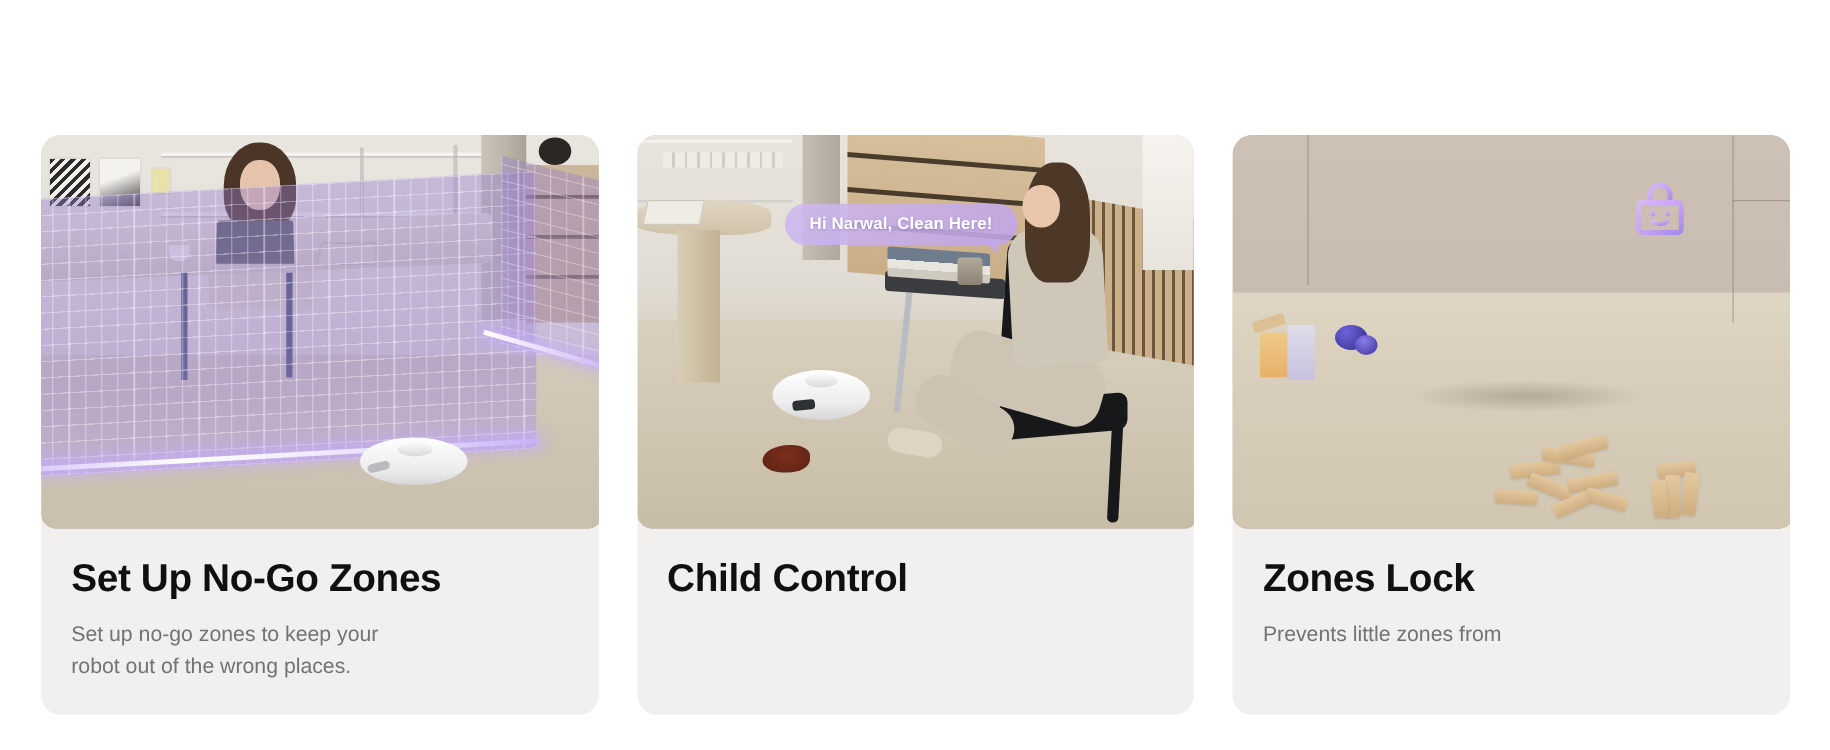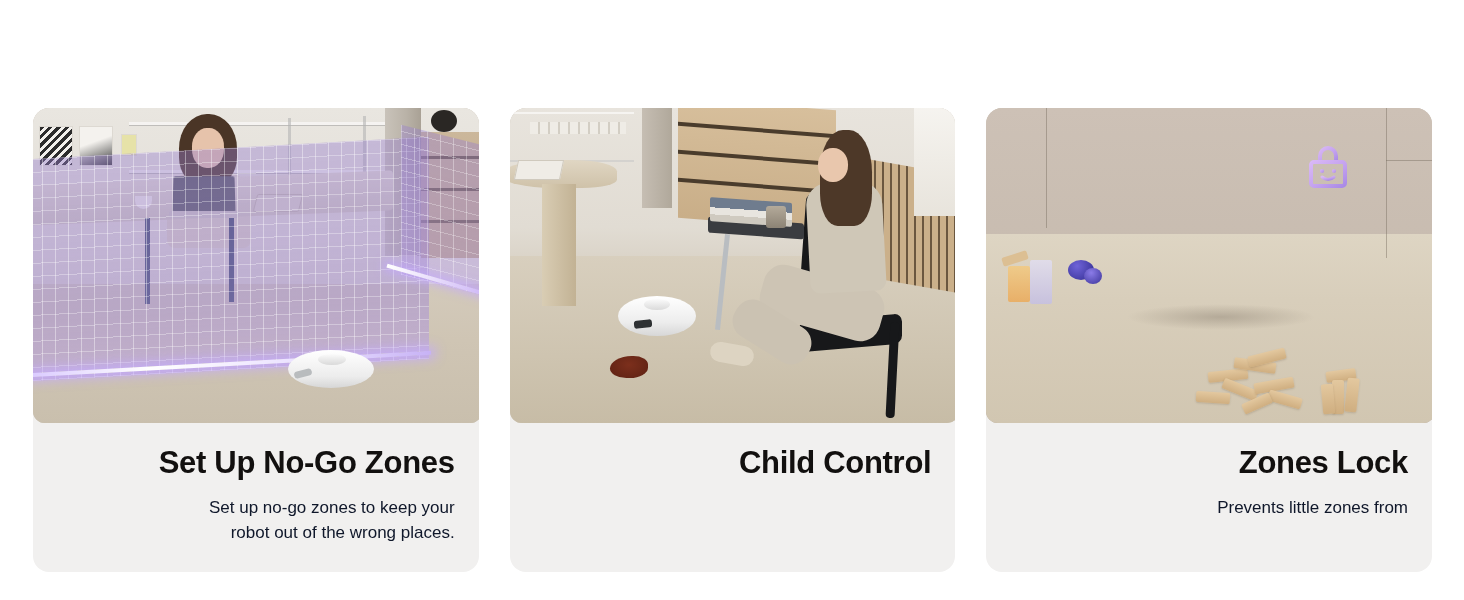--- a/index.html
+++ b/index.html
@@ -35,36 +35,36 @@
     width: 449px;
     height: 315px;
     border-radius: 12px;
     overflow: hidden;
     background: #cfc6bb;
   }
 
   .card-body {
     flex: 1;
     padding: 22px 24px 26px 24px;
-    text-align: right;
+    text-align: left;
   }
 
   .card-title {
     font-size: 31px;
     font-weight: bold;
     color: #12100f;
     letter-spacing: -0.3px;
     line-height: 1.15;
   }
 
   .card-desc {
     margin-top: 14px;
     font-size: 17px;
     font-weight: normal;
-    color: #0f172a;
+    color: #737373;
     line-height: 1.5;
   }
 
   
   .sc1-wall {
     position: absolute; inset: 0;
     background:
       linear-gradient(180deg, #e9e6e0 0%, #e2ded7 42%, #ded9d1 56%, #d8d2c8 58%, #cdc5b7 100%);
   }
   .sc1-floor {
@@ -539,20 +539,21 @@
       <div class="sc2-mug"></div>
 
       <div class="sc2-stain"></div>
 
       <div class="robot2">
         <div class="r-body"></div>
         <div class="r-turret"></div>
         <div class="r-win"></div>
       </div>
 
+      <div class="speech-bubble">Hi Narwal, Clean Here!</div>
     </div>
 
     <div class="card-body">
       <div class="card-title">Child Control</div>
     </div>
   </div>
 
   <div class="feature-card">
     <div class="card-media">
       <div class="sc3-wall"></div>

